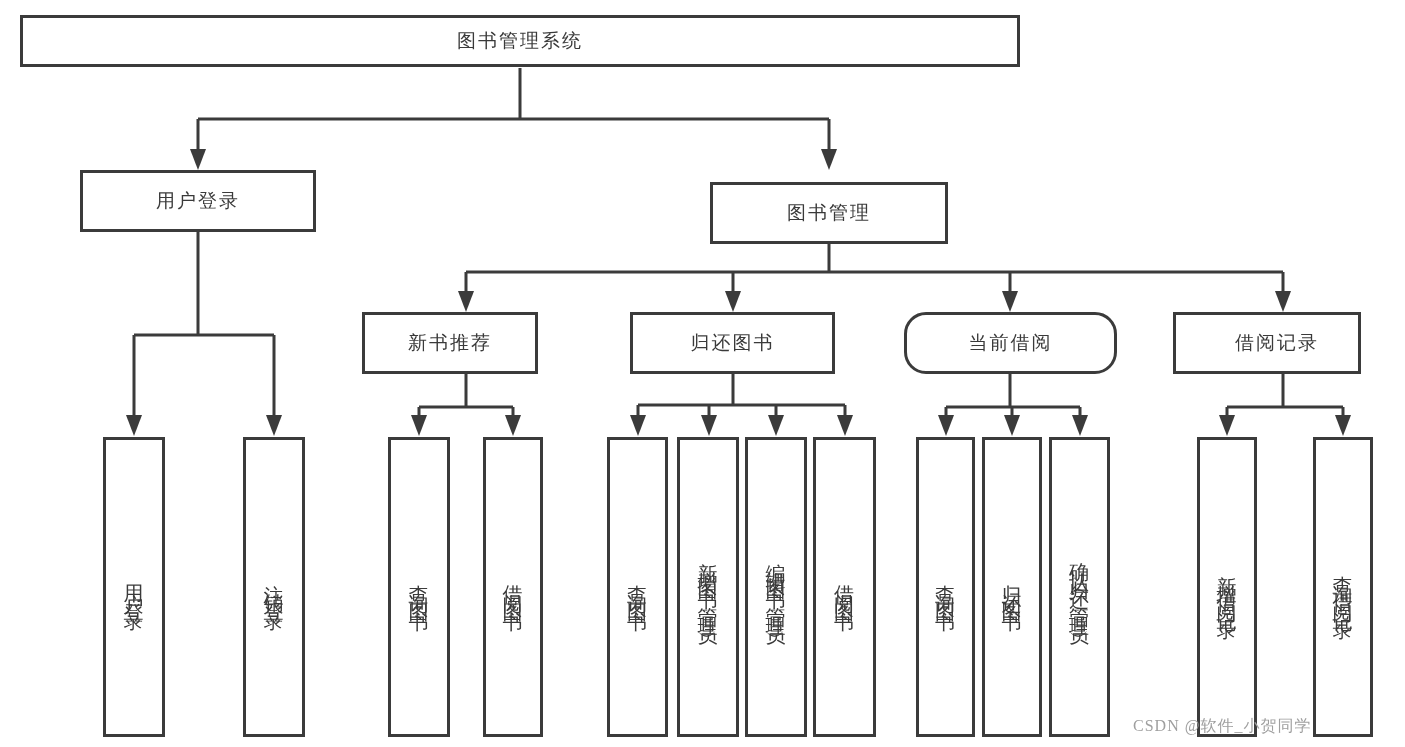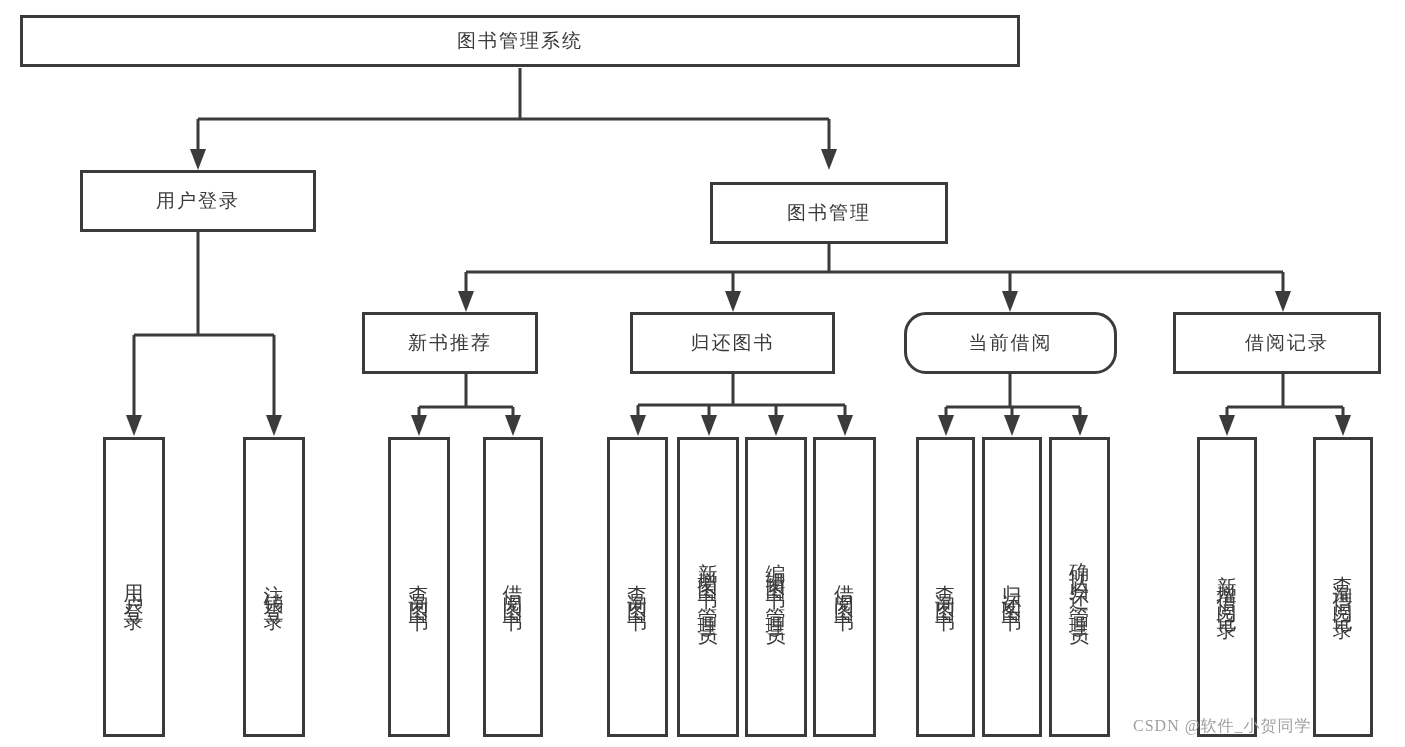--- a/index.html
+++ b/index.html
@@ -58,21 +58,21 @@
     color: #3a3a3a;
     white-space: nowrap;
   }
   
   .root  { left: 20px;   top: 15px;  width: 1000px; height: 52px; }
   .l2a   { left: 80px;   top: 170px; width: 236px;  height: 62px; }
   .l2b   { left: 710px;  top: 170px; width: 238px;  height: 62px; margin-top: 12px; }
   .l3a   { left: 362px;  top: 312px; width: 176px;  height: 62px; }
   .l3b   { left: 630px;  top: 312px; width: 205px;  height: 62px; }
   .l3c   { left: 904px;  top: 312px; width: 213px;  height: 62px; border-radius: 22px; }
-  .l3d   { left: 1173px; top: 312px; width: 208px;  height: 62px; padding-left: 20px; }
+  .l3d   { left: 1173px; top: 312px; width: 188px;  height: 62px; padding-left: 20px; }
   .g1a { left: 103px;  width: 62px; }
   .g1b { left: 243px;  width: 62px; }
   .g2a { left: 388px;  width: 62px; }
   .g2b { left: 483px;  width: 60px; }
   .g3a { left: 607px;  width: 61px; }
   .g3b { left: 677px;  width: 62px; }
   .g3c { left: 745px;  width: 62px; }
   .g3d { left: 813px;  width: 63px; }
   .g4a { left: 916px;  width: 59px; }
   .g4b { left: 982px;  width: 60px; }

